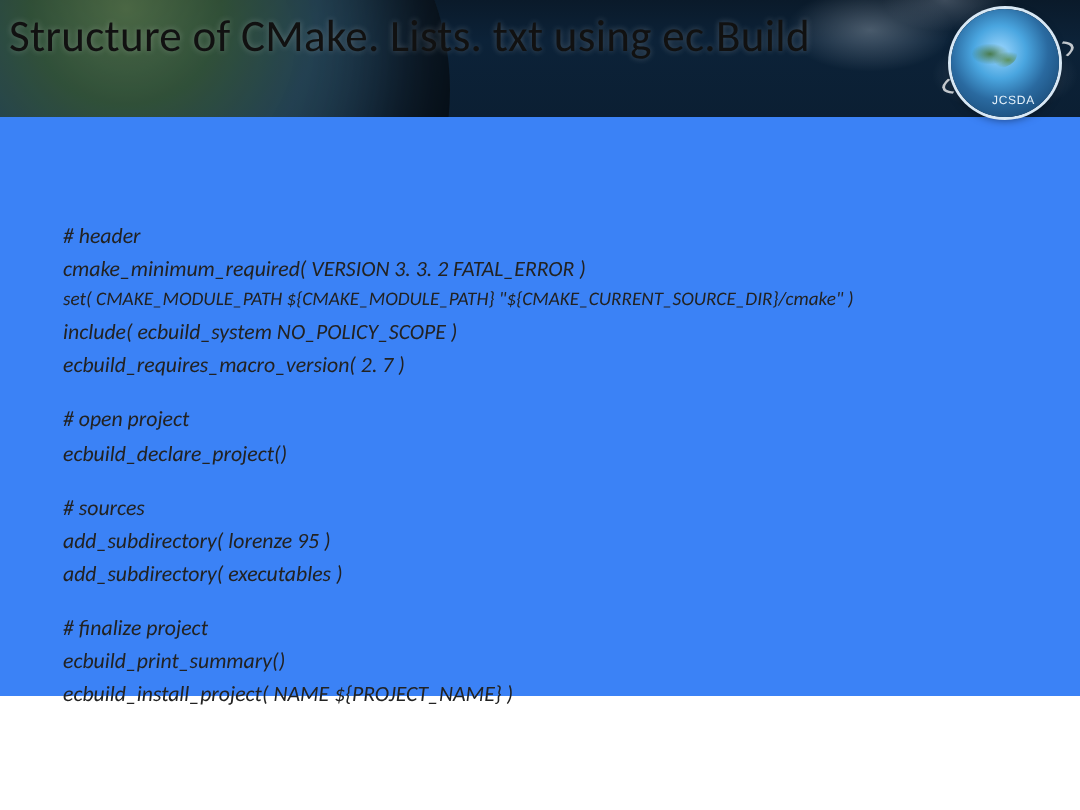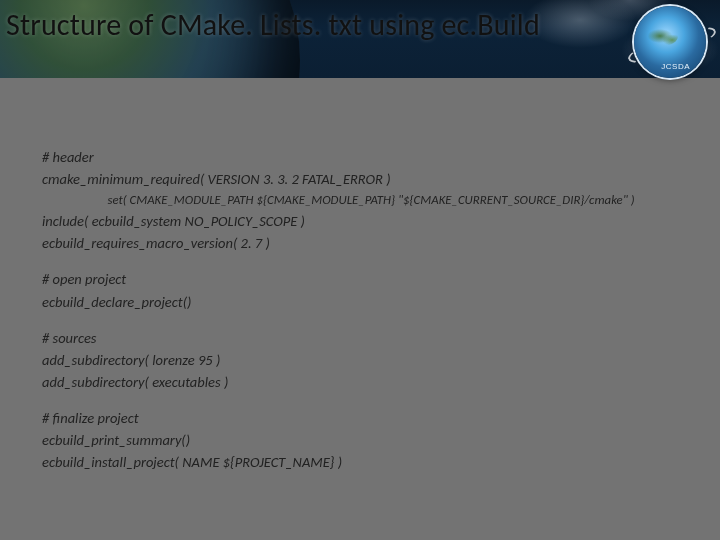--- a/index.html
+++ b/index.html
@@ -1,17 +1,17 @@
 <!DOCTYPE html>
 <html><head>
 <meta charset="utf-8">
 <style>
   * { margin: 0; padding: 0; box-sizing: border-box; }
   html, body { width: 720px; height: 540px; overflow: hidden; font-family: Calibri, "Segoe UI", Arial, sans-serif; background: #fff; }
-  .slide { position: relative; width: 720px; height: 540px; background: #737373; }
+  .slide { position: relative; width: 720px; height: 464px; background: #3b82f6; }
   .header-band {
     position: absolute; top: 0; left: 0; width: 720px; height: 78px;
     background: linear-gradient(to bottom, #0a1a2a 0%, #0c2238 35%, #0b1f33 100%);
     overflow: hidden;
   }
   .earth {
     position: absolute; left: -60px; top: -120px; width: 360px; height: 360px;
     border-radius: 50%;
     background: radial-gradient(circle at 40% 35%, #5b7a4a 0%, #3a5c3a 20%, #2a4a5a 40%, #1a3248 60%, #081420 100%);
     box-shadow: inset -30px -30px 60px rgba(0,0,0,0.8);
@@ -53,21 +53,21 @@
     position: absolute; right: 30px; top: 62px; font-size: 8px; color: #e6f2fb; letter-spacing: 0.5px;
     font-family: "Segoe UI", Arial, sans-serif; 
   }
   .content {
     position: absolute; left: 42px; top: 148px; right: 20px;
     font-size: 14.5px; line-height: 1.32; color: #222;
     font-style: italic;
   }
   .content p { margin-bottom: 3px; white-space: nowrap; }
   .content .gap { height: 14px; }
-  .content .small { font-size: 12.8px; text-align: center; }
+  .content .small { font-size: 12.8px; }
 </style>
 </head>
 <body>
 
 <div class="slide">
   <div class="header-band">
     <div class="earth"></div>
     <div class="clouds"></div>
   </div>
 

